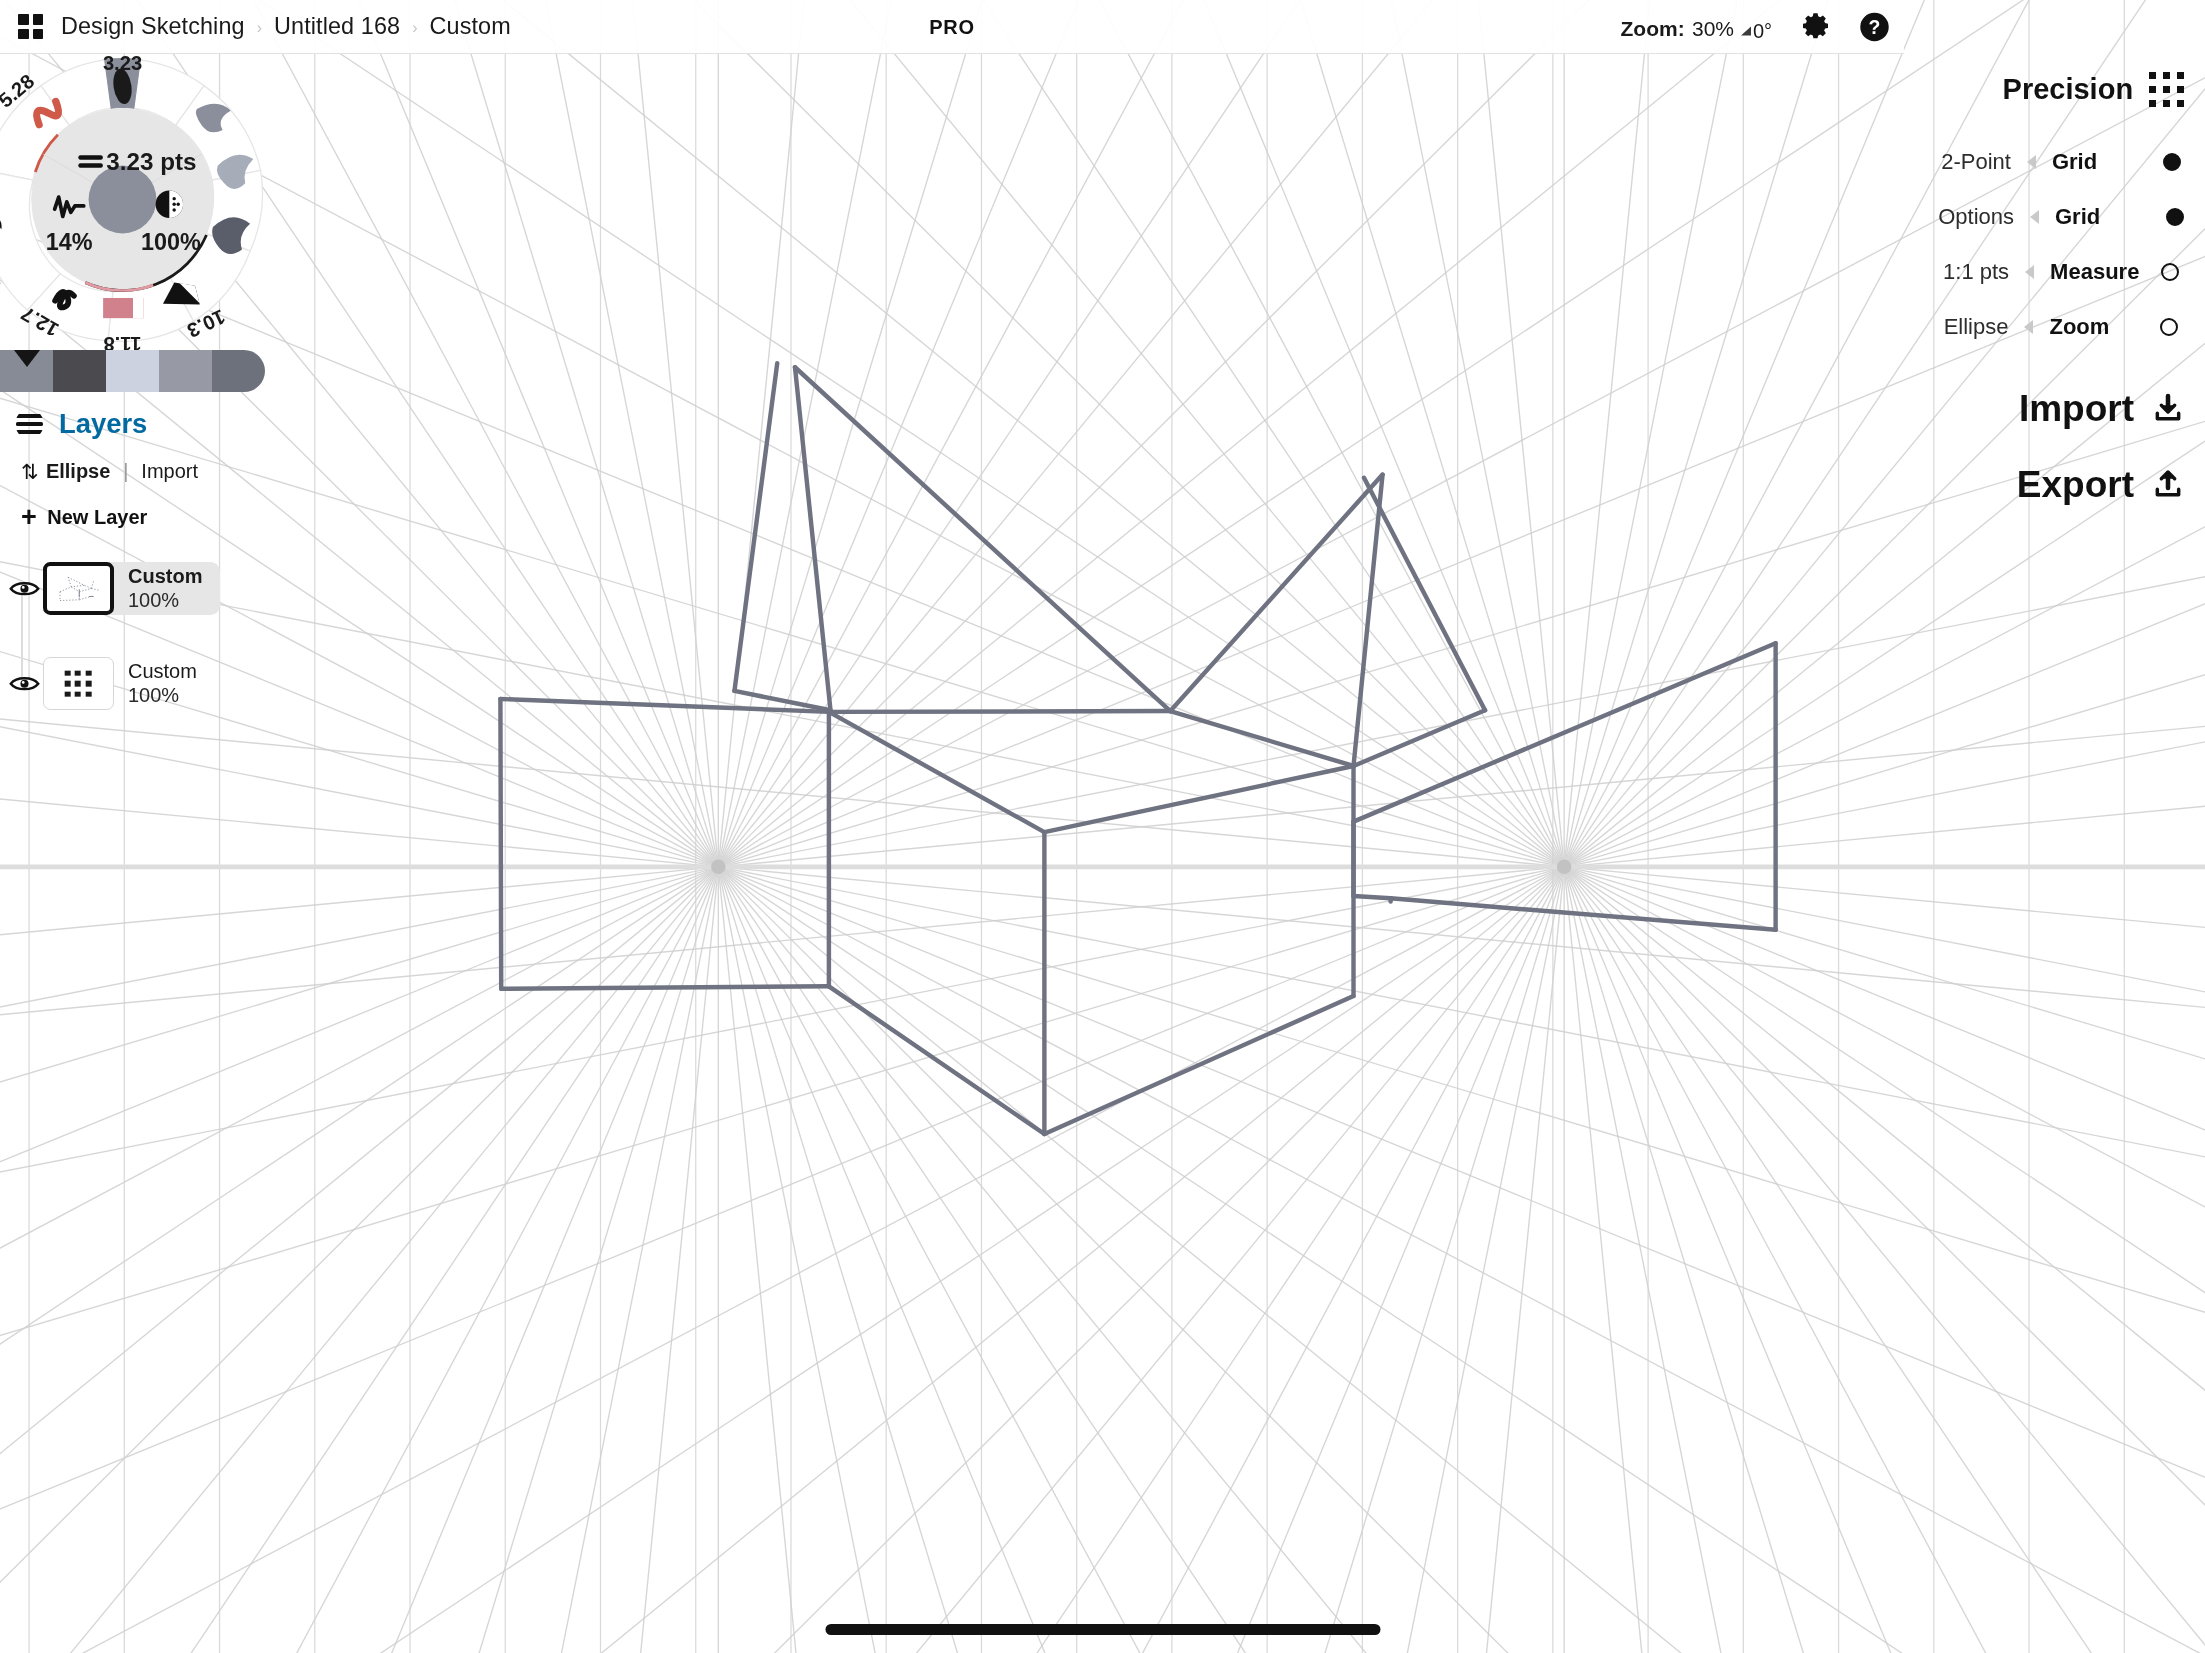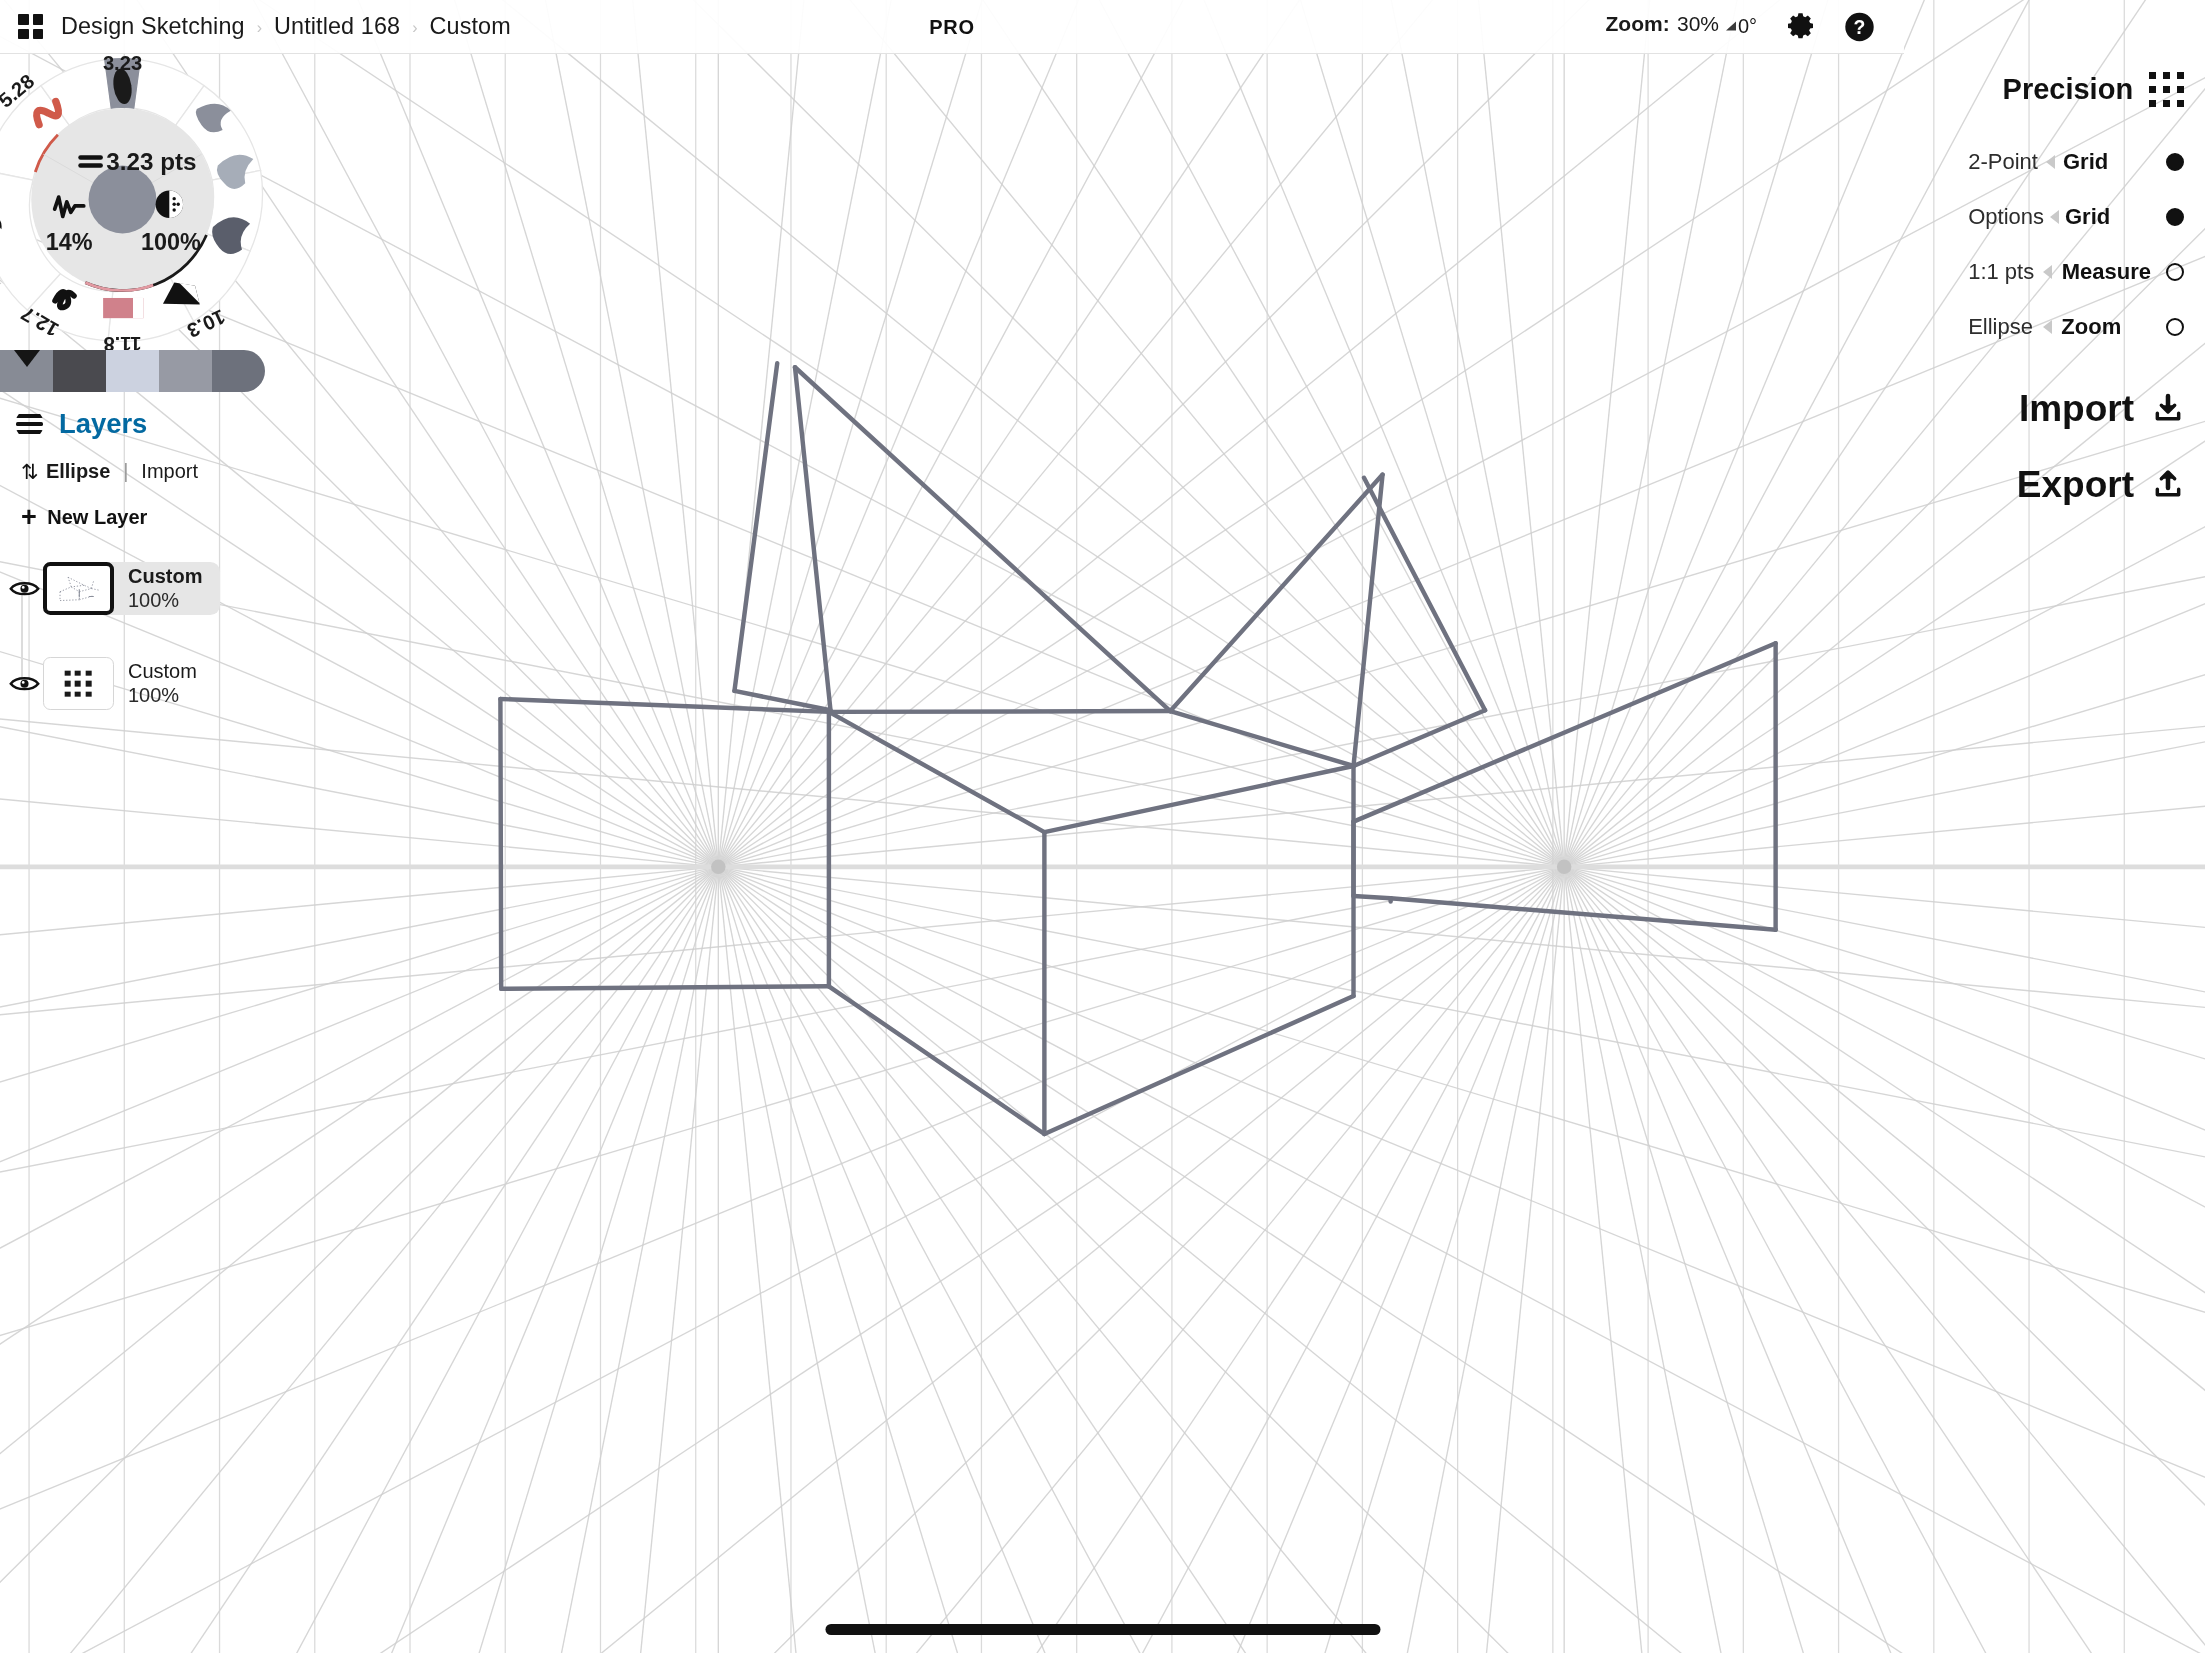--- a/index.html
+++ b/index.html
@@ -26,22 +26,22 @@
   #topbar .left { display:flex; align-items:center; padding-left:18px; gap:18px; }
   .grid-squares { width:25px; height:25px; display:grid; grid-template-columns:1fr 1fr; grid-template-rows:1fr 1fr; gap:4px; }
   .grid-squares i { background:#111; display:block; border-radius:0.8px; }
   .breadcrumb { display:flex; align-items:center; gap:12px; font-size:23.4px; color:#1a1a1a; letter-spacing:0.1px; }
   .crumb-sep { color:#c6c6c6; font-size:16px; line-height:1; transform:translateY(0.8px); }
   #pro-badge {
     position:absolute; left:50%; top:50%; transform:translate(-50%,-50%);
     font-size:20px; font-weight:bold; letter-spacing:0.8px; color:#111;
   }
   #topbar .right {
-    position:absolute; right:29px; top:50%; transform:translateY(-50%);
-    display:flex; align-items:flex-start; gap:28px;
+    position:absolute; right:14px; top:50%; transform:translateY(-50%);
+    display:flex; align-items:flex-end; gap:28px;
   }
   .zoom-readout { font-size:21px; color:#1a1a1a; display:flex; align-items:baseline; gap:7.3px; }
   .zoom-readout .lbl { font-weight:bold; }
   .zoom-readout .ang { display:flex; align-items:center; gap:1.6px; font-size:20px; }
   .ang-tri { width:0;height:0;border-style:solid;border-width:0 0 9px 10.5px;border-color:transparent transparent #3b3b3b transparent; }
   .ico-btn { display:flex; align-items:center; justify-content:center; cursor:pointer; }
 
   
   #wheel { position:absolute; left:-31px; top:42px; width:307px; height:323px; z-index:30; }
   #wheel svg { display:block; }
@@ -89,21 +89,21 @@
   .layer-name { font-size:20px; color:#1a1a1a; }
   .layer-name.b { font-weight:bold; }
   .layer-op { font-size:20px; color:#2a2a2a; }
 
   
   #precision { position:absolute; right:21px; top:72px; z-index:30; text-align:right; }
   .prec-head { display:flex; align-items:center; justify-content:flex-end; gap:16px; margin-bottom:27.4px; }
   .prec-title { font-size:29px; font-weight:bold; color:#111; }
   .dot9 { display:grid; grid-template-columns:repeat(3,7.3px); grid-template-rows:repeat(3,7.3px); gap:6.5px; }
   .dot9 i { width:7.3px; height:7.3px; background:#111; display:block; }
-  .prec-row { display:flex; align-items:center; justify-content:space-between; gap:6px; height:55px; }
+  .prec-row { display:flex; align-items:center; justify-content:center; gap:16px; height:55px; }
   .prec-left { font-size:22px; color:#2d2d2d; }
   .prec-caret { width:0;height:0;border-style:solid;border-width:7.3px 9px 7.3px 0;border-color:transparent #c9c9c9 transparent transparent; }
   .prec-right { font-size:22px; font-weight:bold; color:#111; min-width:95px; text-align:left; }
   .toggle-dot { width:18px; height:18px; border-radius:50%; border:2.4px solid #111; }
   .toggle-dot.on { background:#111; }
   .io-row { display:flex; align-items:center; justify-content:flex-end; gap:18px; margin-top:34px; }
   .io-label { font-size:37px; font-weight:bold; color:#111; }
 
   
   #home-indicator { position:absolute; left:50%; bottom:18px; transform:translateX(-50%);

